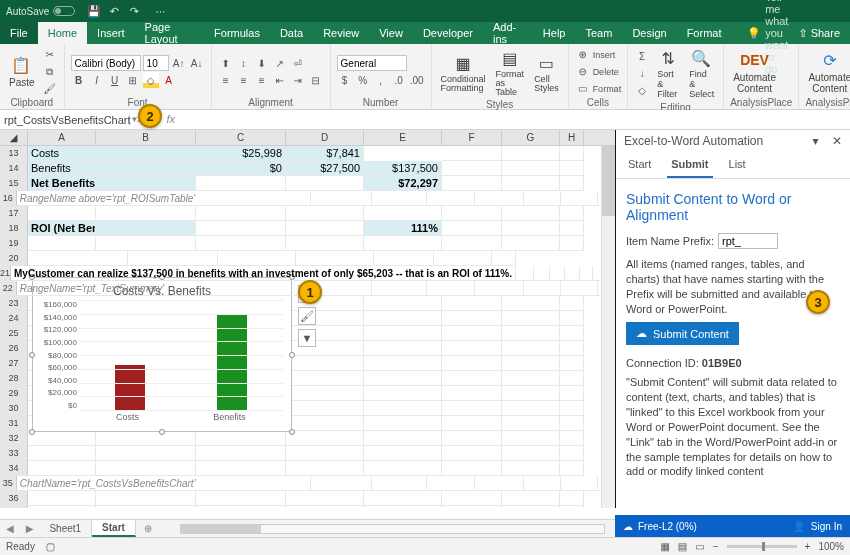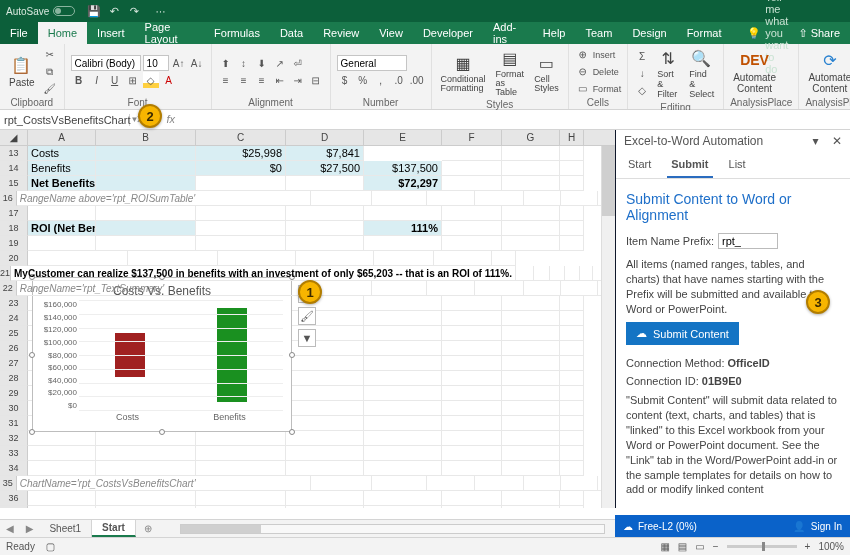--- a/index.html
+++ b/index.html
@@ -63,21 +63,21 @@
 .blue { color: #2257b5; font-weight: bold; font-size: 13px; }
 .over { overflow: visible; position: relative; z-index: 2; }
 
 
 .chart { position: absolute; left: 32px; top: 147px; width: 260px; height: 155px; background: #fff; border: 1px solid #bdbdbd; }
 .chart .handle { position: absolute; width: 6px; height: 6px; background: #fff; border: 1px solid #888; border-radius: 50%; }
 .h-tl{left:-4px;top:-4px;} .h-tr{right:-4px;top:-4px;} .h-bl{left:-4px;bottom:-4px;} .h-br{right:-4px;bottom:-4px;}
 .h-tm{left:50%;top:-4px;margin-left:-3px;} .h-bm{left:50%;bottom:-4px;margin-left:-3px;}
 .h-ml{left:-4px;top:50%;margin-top:-3px;} .h-mr{right:-4px;top:50%;margin-top:-3px;}
 .chart-title { text-align: center; font-size: 12px; color: #555; padding: 6px 0 2px; }
-.chart-plot { display: flex; height: 110px; padding: 0 8px 0 46px; position: relative; align-items: center; justify-content: space-around; }
+.chart-plot { display: flex; height: 110px; padding: 0 8px 0 46px; position: relative; align-items: flex-end; justify-content: space-around; }
 .chart-axis { position: absolute; left: 4px; top: 0; bottom: 0; width: 40px; display: flex; flex-direction: column; justify-content: space-between; font-size: 8px; color: #666; text-align: right; }
 .chart-grid-line { position: absolute; left: 46px; right: 8px; border-top: 1px solid #eee; }
 .bar { width: 30px; }
 .bar.costs { background: #a02020; }
 .bar.benefits { background: #1a9020; }
 .chart-xlabels { display: flex; justify-content: space-around; padding: 2px 8px 4px 46px; font-size: 9px; color: #666; }
 .chart-side-btns { position: absolute; left: 298px; top: 155px; display: flex; flex-direction: column; gap: 4px; }
 .chart-side-btns div { width: 18px; height: 18px; border: 1px solid #bbb; background: #fff; display: flex; align-items: center; justify-content: center; font-size: 11px; color: #555; }
 
 
@@ -700,21 +700,20 @@
         <input value="rpt_" style="">
       </div>
       <div class="tp-small" style="position:relative">All items (named ranges, tables, and charts) that have names starting with the Prefix will be submitted and available to Word or PowerPoint.</div>
       <div style="position:relative">
         <div class="callout" style="right:10px;top:-26px">3</div>
       </div>
       <button class="tp-btn">
         <span>☁</span>
         <span>Submit Content</span>
       </button>
-      <div class="tp-row"><span>Connection Method:</span> <b>OfficeID</b></div>
       <div class="tp-row"><span>Connection ID:</span> <b>01B9E0</b></div>
       <div class="tp-small">"Submit Content" will submit data related to content (text, charts, and tables) that is "linked" to this Excel workbook from your Word or PowerPoint document. See the "Link" tab in the Word/PowerPoint add-in or the sample templates for details on how to add or modify linked content</div>
     </div>
   </div>
 </div>
 
 <div class="signin-bar">
   <div class="left">
       <span>☁</span>
       <span>Free-L2 (0%)</span>

